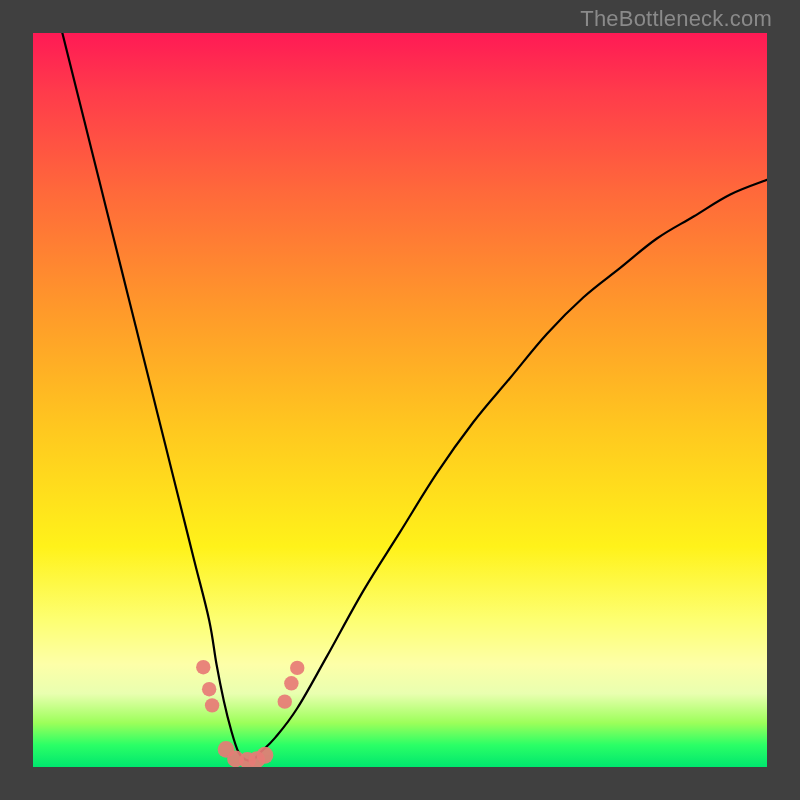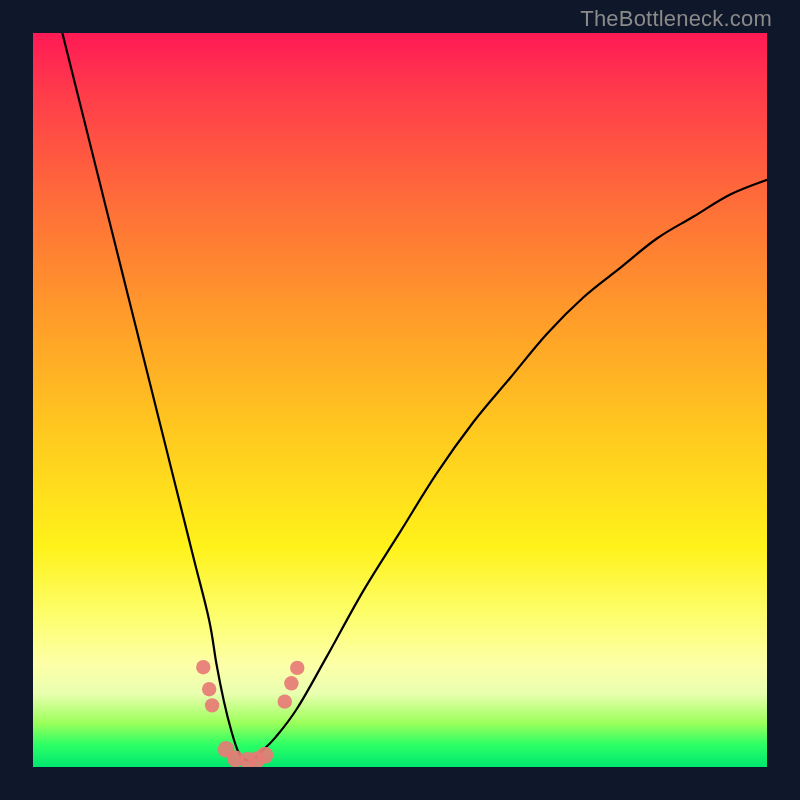--- a/index.html
+++ b/index.html
@@ -8,21 +8,21 @@
     width: 800px;
     height: 800px;
     background: #000;
     font-family: Arial, Helvetica, sans-serif;
     overflow: hidden;
   }
   .frame {
     position: absolute;
     left: 0; top: 0;
     width: 800px; height: 800px;
-    background: #0f172a;
+    background: #404040;
   }
   .plot-area {
     position: absolute;
     left: 33px;
     top: 33px;
     width: 734px;
     height: 734px;
     
     background: linear-gradient(
       to bottom,

